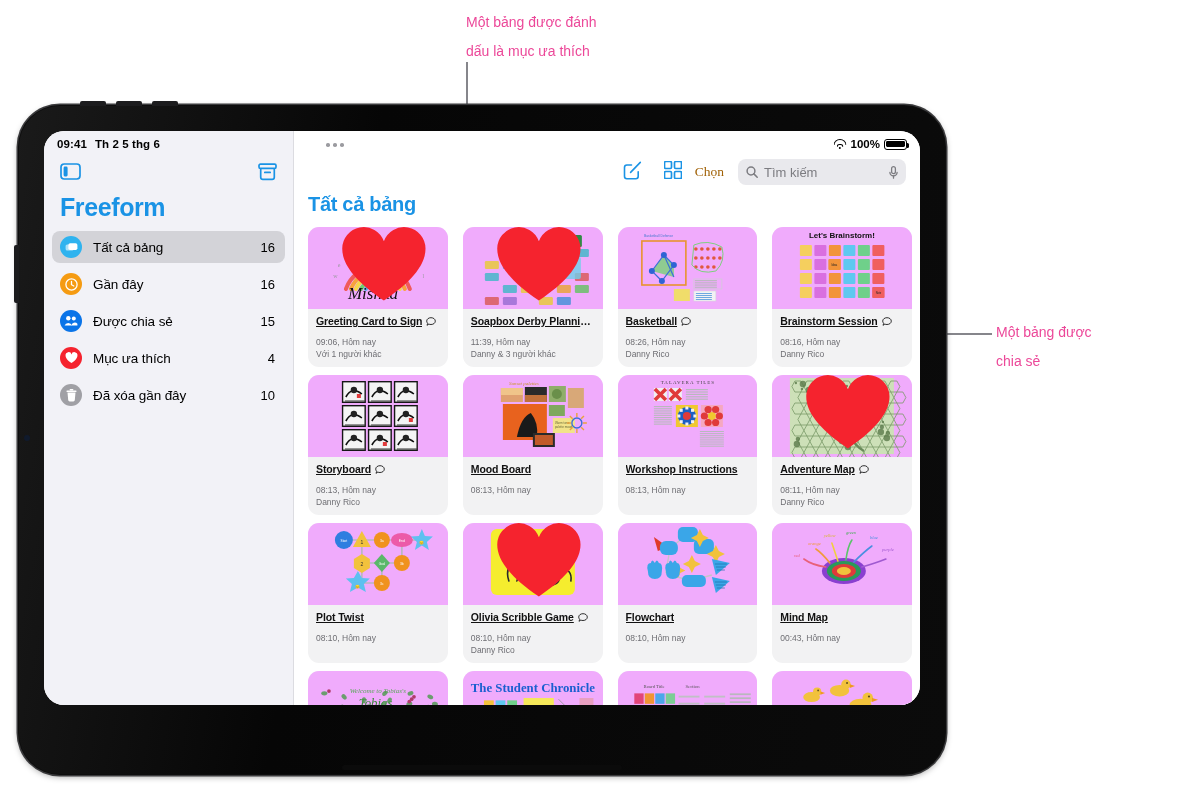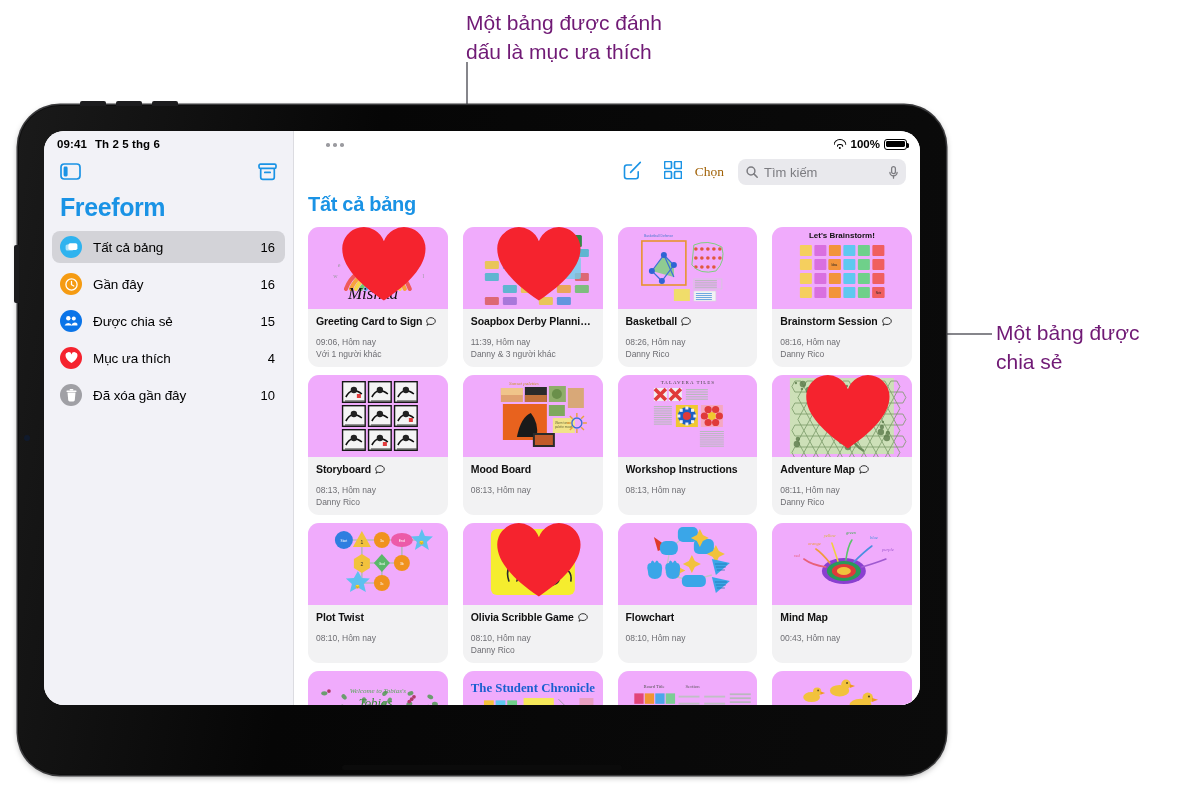--- a/index.html
+++ b/index.html
@@ -2,23 +2,23 @@
 <html><head>
 <meta charset="utf-8">
 <style>
   * { margin:0; padding:0; box-sizing:border-box; }
   html,body { width:1202px; height:790px; background:#ffffff; overflow:hidden; }
   body { font-family:"Liberation Sans", sans-serif; -webkit-font-smoothing:antialiased; }
 
   
   .callout-text {
     position:absolute;
-    font-size:21px;
+    font-size:14px;
     line-height:29px;
-    color:#701a75;
+    color:#ec4899;
     font-family:"Liberation Sans", sans-serif;
     white-space:pre-line;
   }
   #callout-top { left:466px; top:8px; width:300px; }
   #callout-right { left:996px; top:318px; width:210px; }
   .leader { position:absolute; background:#86868b; }
   #leader-top { left:466px; top:62px; width:2px; height:254px; }
   #leader-right { left:870px; top:333px; width:122px; height:2px; }
 
   
@@ -118,21 +118,21 @@
     overflow:hidden;
   }
   .card { background:#f2f2f3; border-radius:11px; overflow:hidden; cursor:pointer;
           display:flex; flex-direction:column; height:140px; }
   .thumb { height:82px; background:#f0abfc; position:relative; overflow:hidden; flex:0 0 82px; }
   .thumb svg { width:100%; height:100%; display:block; }
   .fav-heart { position:absolute; left:6px; bottom:4px; width:14px; height:13px; z-index:3; }
   .meta { padding:6px 8px 0 8px; }
   .m-title { font-size:10.5px; font-weight:bold; color:#111; letter-spacing:-.1px;
              display:flex; align-items:center; gap:4px; white-space:nowrap; overflow:hidden; }
-  .m-title span.t { overflow:hidden; text-overflow:ellipsis; }
+  .m-title span.t { overflow:hidden; text-overflow:ellipsis;text-decoration:underline; }
   .m-sub { font-size:8.5px; color:#6e6e73; margin-top:10px; }
   .m-sub2 { font-size:8.5px; color:#6e6e73; margin-top:1.5px; }
   .bubble { flex:0 0 auto; }
 
   #home-indicator {
     position:absolute; left:50%; transform:translateX(-50%);
     bottom:5px; width:280px; height:5px; border-radius:3px; background:#0b0b0b; z-index:20;
   }
 </style>
 </head>

